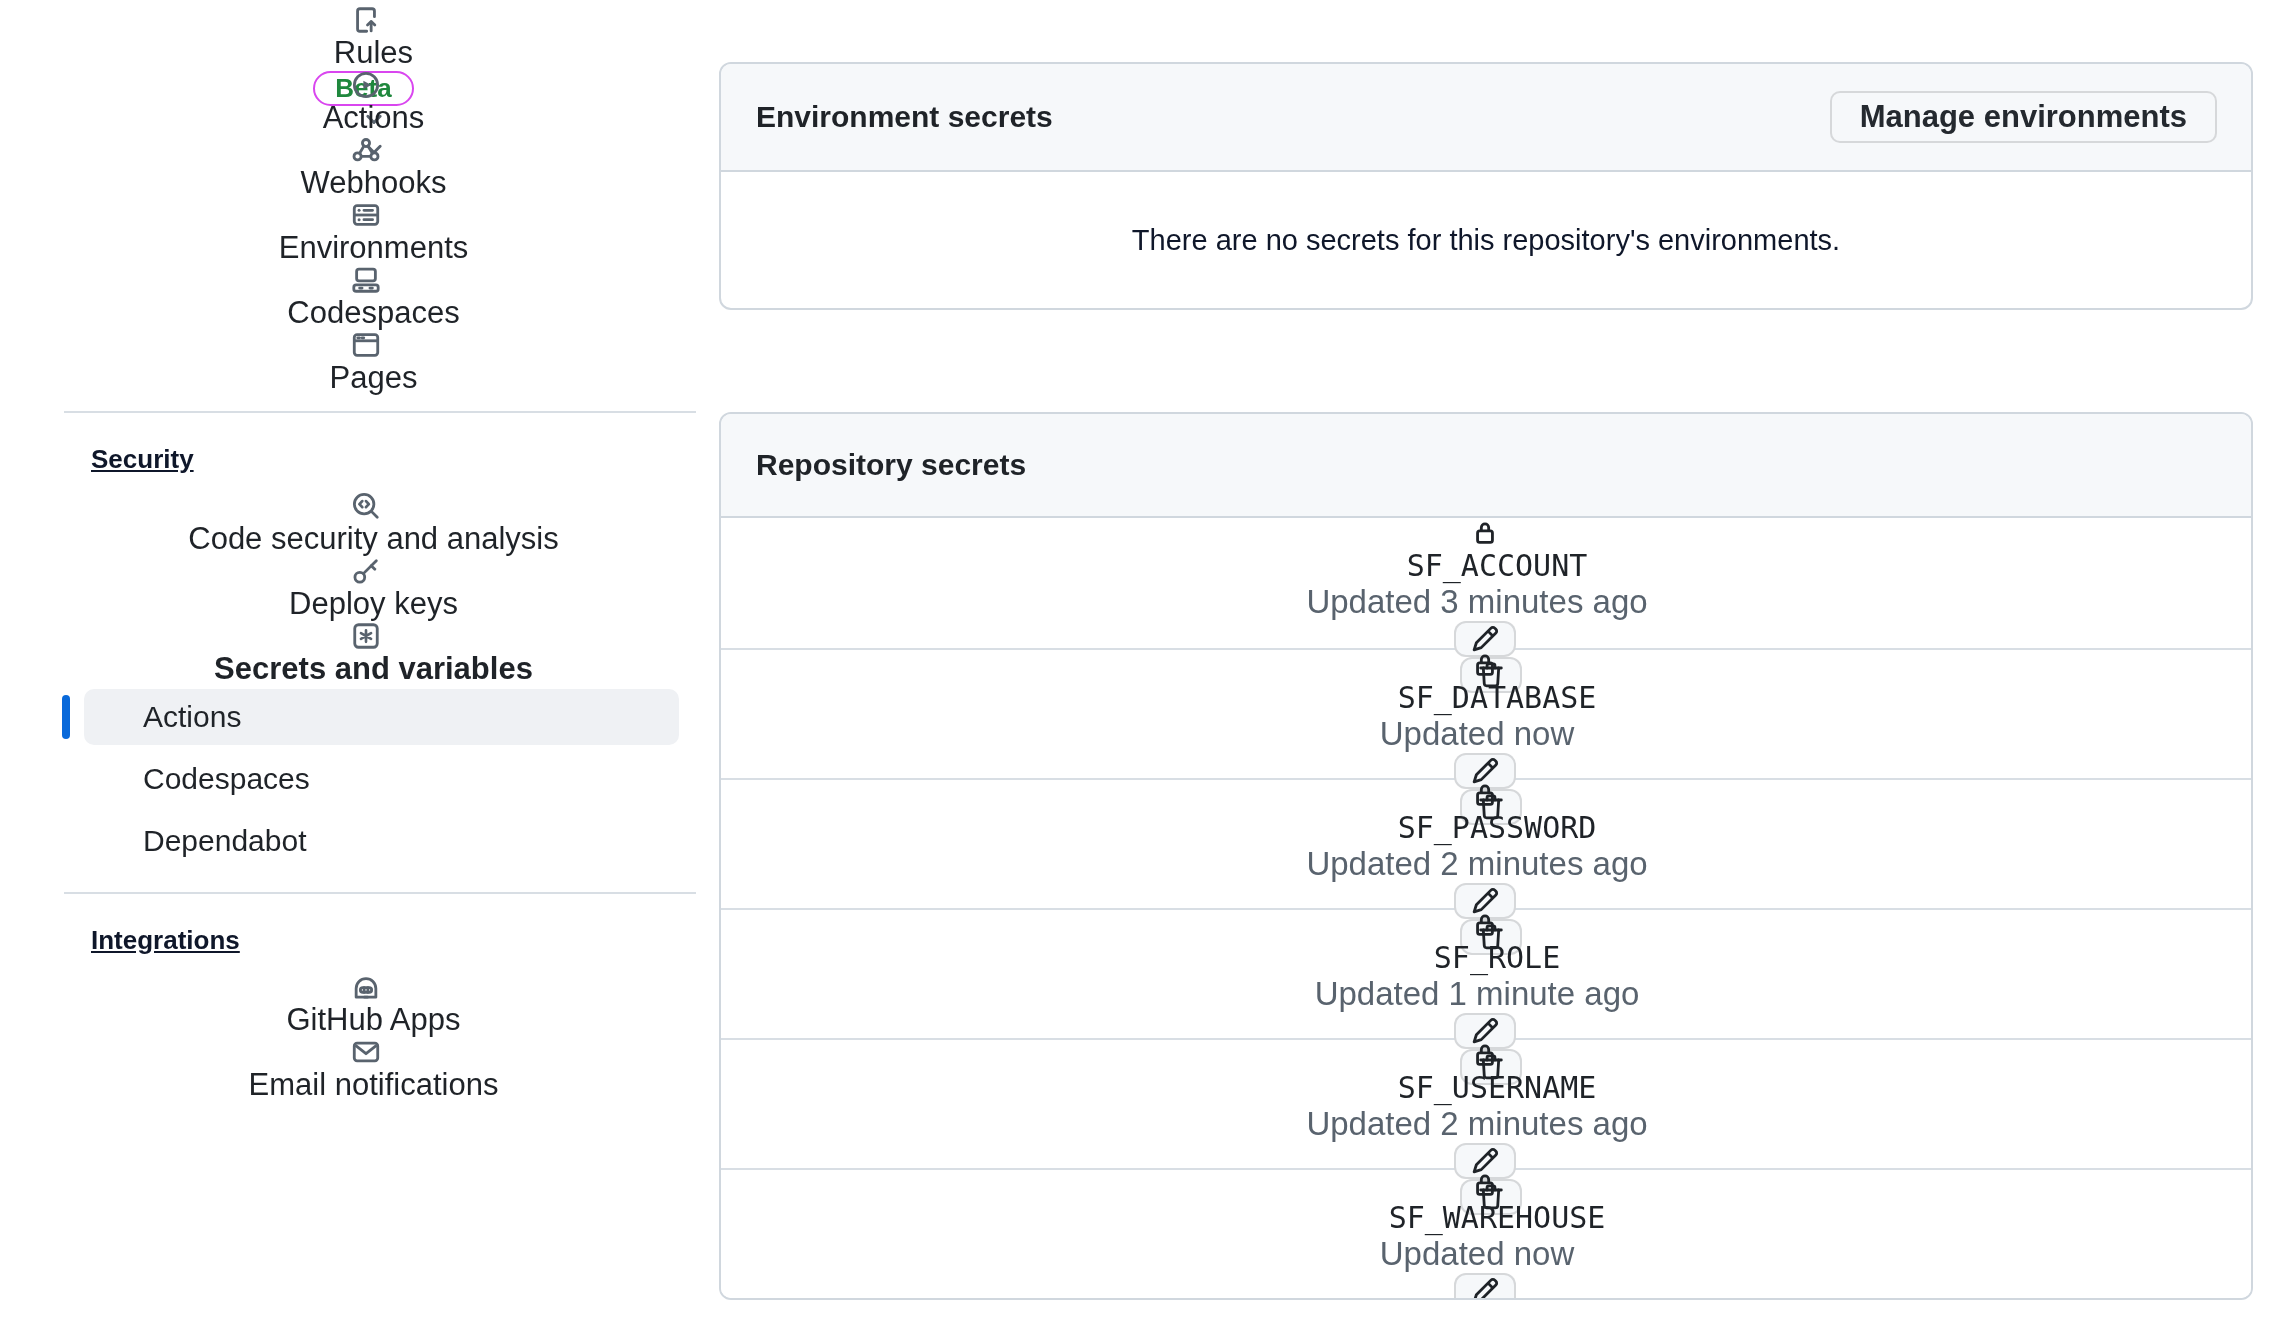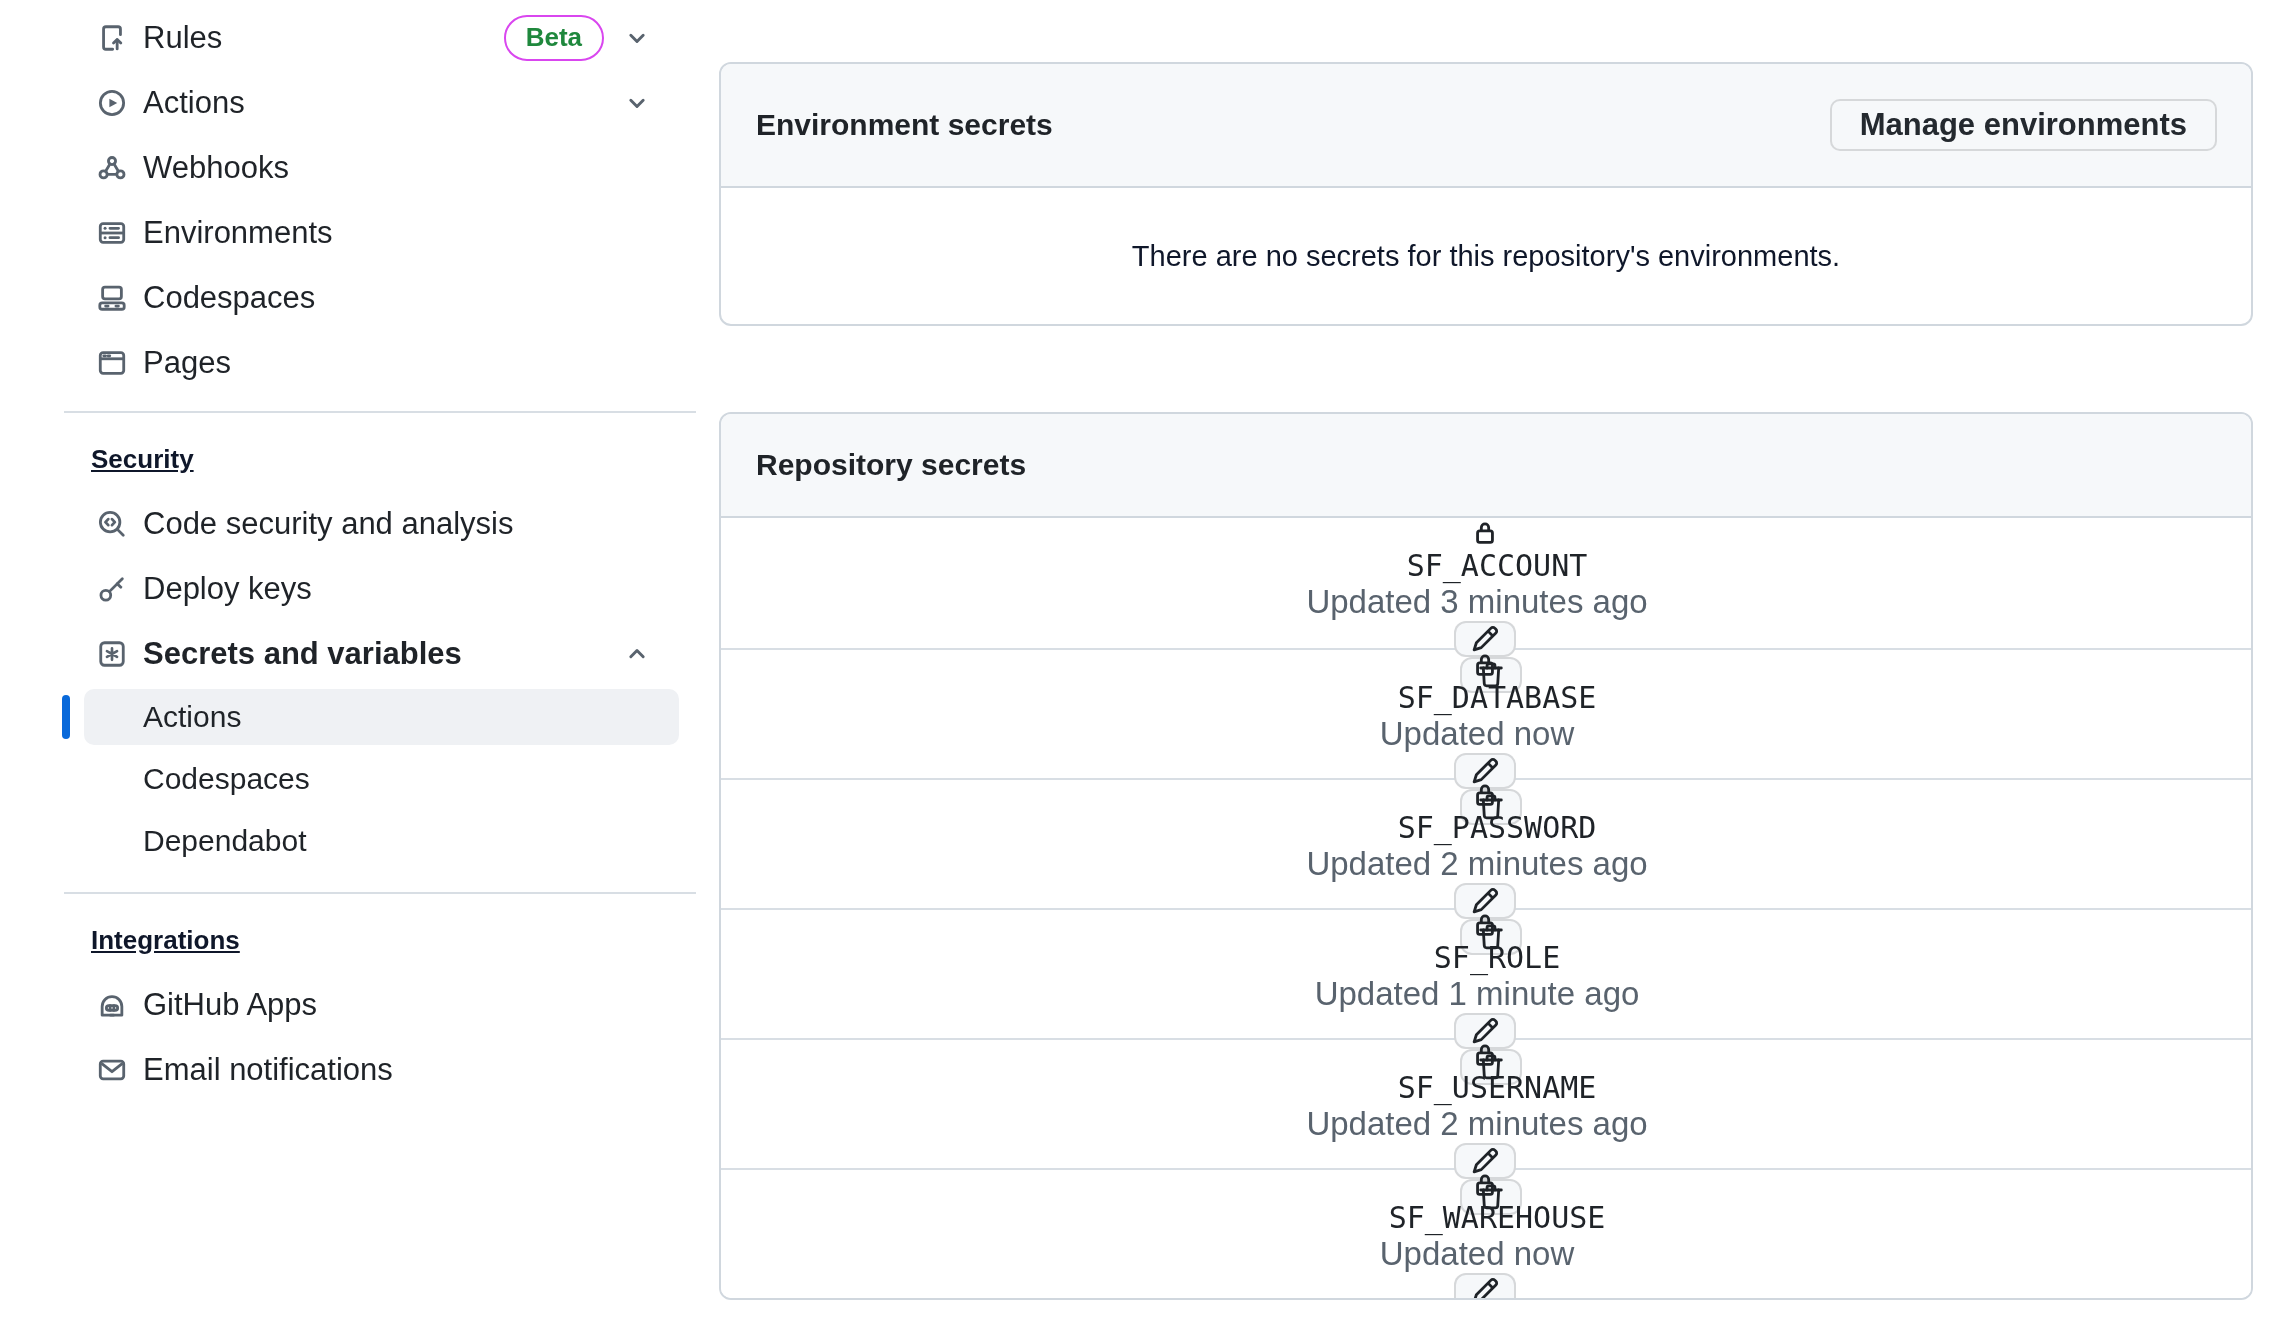--- a/index.html
+++ b/index.html
@@ -2,21 +2,21 @@
 <html><head>
 <meta charset="utf-8">
 <style>
   html,body{margin:0;padding:0;background:#ffffff;}
   .page{position:relative;width:2294px;height:1322px;background:#fff;overflow:hidden;
         font-family:"Liberation Sans", sans-serif;color:#1f2328;}
 
   
   .sidebar{position:absolute;left:64px;top:0;width:632px;padding-top:5px;}
   .sb-item{display:flex;align-items:center;height:65px;padding:0 46px 0 33px;
-           cursor:pointer;position:relative;}
+           cursor:pointer;position:relative;flex-direction:column;}
   .sb-item .sb-ico{width:30px;height:30px;margin-right:16px;display:flex;align-items:center;
                    justify-content:center;color:#59636e;flex:none;}
   .sb-item .sb-ico svg{width:30px;height:30px;display:block;}
   .sb-label{font-size:31px;color:#1f2328;white-space:nowrap;}
   .sb-label.bold{font-weight:600;}
   .sb-spacer{flex:1 1 auto;}
   .sb-chevron{width:26px;height:26px;color:#59636e;flex:none;display:flex;}
   .sb-chevron svg{width:26px;height:26px;}
   .beta-badge{display:inline-flex;align-items:center;justify-content:center;height:42px;
               padding:0 20px;border:2px solid #d946ef;border-radius:24px;color:#1f883d;
@@ -33,21 +33,21 @@
                            border-radius:4px;background:#0969da;}
 
   
   .panel{position:absolute;left:719px;width:1534px;border:2px solid #d0d7de;border-radius:12px;
          background:#fff;overflow:hidden;box-sizing:border-box;}
   .panel-env{top:62px;}
   .panel-repo{top:412px;}
   .panel-header{display:flex;align-items:center;justify-content:space-between;
                 background:#f6f8fa;border-bottom:2px solid #d0d7de;
                 padding:0 34px 0 35px;box-sizing:border-box;}
-  .panel-env .panel-header{height:124px;}
+  .panel-env .panel-header{height:108px;}
   .panel-repo .panel-header{height:104px;}
   .panel-title{font-size:30px;font-weight:600;color:#1f2328;}
   .btn{display:inline-flex;align-items:center;justify-content:center;height:52px;
        padding:0 28px;background:#f6f8fa;border:2px solid rgba(31,35,40,0.15);
        border-radius:10px;font-size:31px;font-weight:600;color:#24292f;cursor:pointer;
        font-family:"Liberation Sans", sans-serif;}
   .empty-body{height:136px;display:flex;align-items:center;justify-content:center;}
   .empty-text{font-size:29px;color:#0f172a;}
 
   .secret-row{display:flex;align-items:center;height:130px;padding:0 40px 0 38px;

